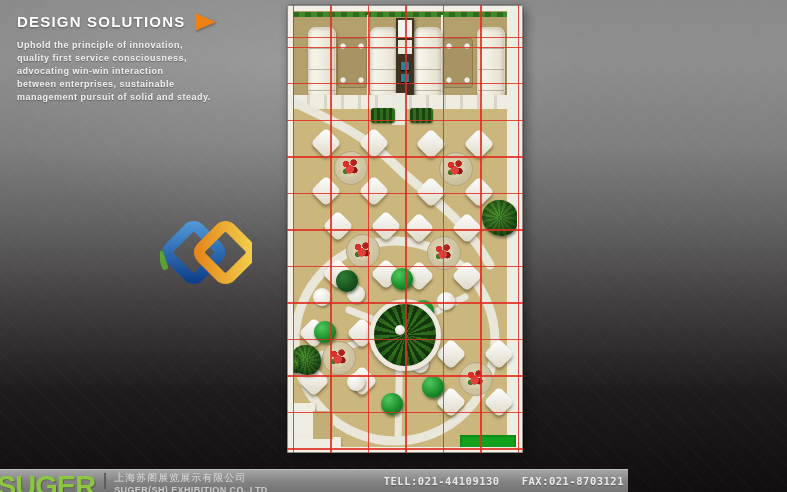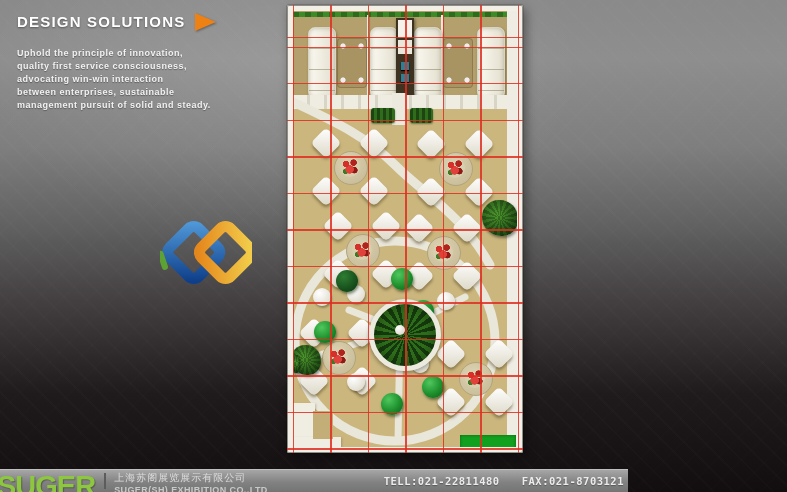--- a/index.html
+++ b/index.html
@@ -12,21 +12,21 @@
       repeating-linear-gradient(45deg, rgba(255,255,255,.25) 0 2px, transparent 2px 14px),
       repeating-linear-gradient(-45deg, rgba(255,255,255,.15) 0 2px, transparent 2px 18px);}
 
   
   .header{position:absolute;left:17px;top:10px;width:262px;color:#fff;z-index:40;}
   .title-row{display:flex;align-items:center;gap:10px;}
   .title{font-size:15px;font-weight:800;letter-spacing:1.2px;line-height:23px;
     text-shadow:0 1px 2px rgba(0,0,0,.4);white-space:nowrap;}
   .tri{width:0;height:0;border-left:21px solid #ee8113;border-top:9px solid transparent;
     border-bottom:9px solid transparent;filter:drop-shadow(1px 1px 1px rgba(0,0,0,.35));}
-  .desc{margin-top:14px;font-size:9px;font-weight:700;letter-spacing:.5px;line-height:13px;
+  .desc{margin-top:6px;font-size:9px;font-weight:700;letter-spacing:.5px;line-height:13px;
     color:#f2f2f2;white-space:pre-line;text-shadow:0 1px 1px rgba(0,0,0,.35);}
 
   
   .plan{position:absolute;left:287px;top:5px;width:236px;height:448px;z-index:10;
     box-shadow:3px 4px 10px rgba(0,0,0,.4);}
   .wall{position:absolute;inset:0;background:#f2efe7;border-radius:2px;
     box-shadow:0 0 0 1px #8f8e86 inset,0 0 0 1px rgba(0,0,0,.15);}
   .floor{position:absolute;left:6px;top:6px;width:224px;height:436px;background:#cbb67e;overflow:hidden;}
   .booth-zone{position:absolute;left:0;top:0;width:224px;height:97px;background:#b3a06c;}
   .green-strip{position:absolute;left:0;top:1px;width:224px;height:5px;
@@ -264,17 +264,17 @@
   </svg>
 
   <div class="footer">
     <div class="f-brand">SUGER</div>
     <div class="f-sep"></div>
     <div class="f-company">
       <div class="f-cn">上海苏阁展览展示有限公司</div>
       <div class="f-en">SUGER(SH) EXHIBITION CO.,LTD</div>
     </div>
     <div class="f-contact">
-      <span>TELL:021-22811480</span>
+      <span>TELL:021-44109130</span>
       <span>FAX:021-8703121</span>
     </div>
   </div>
 </div>
 
 </body></html>

